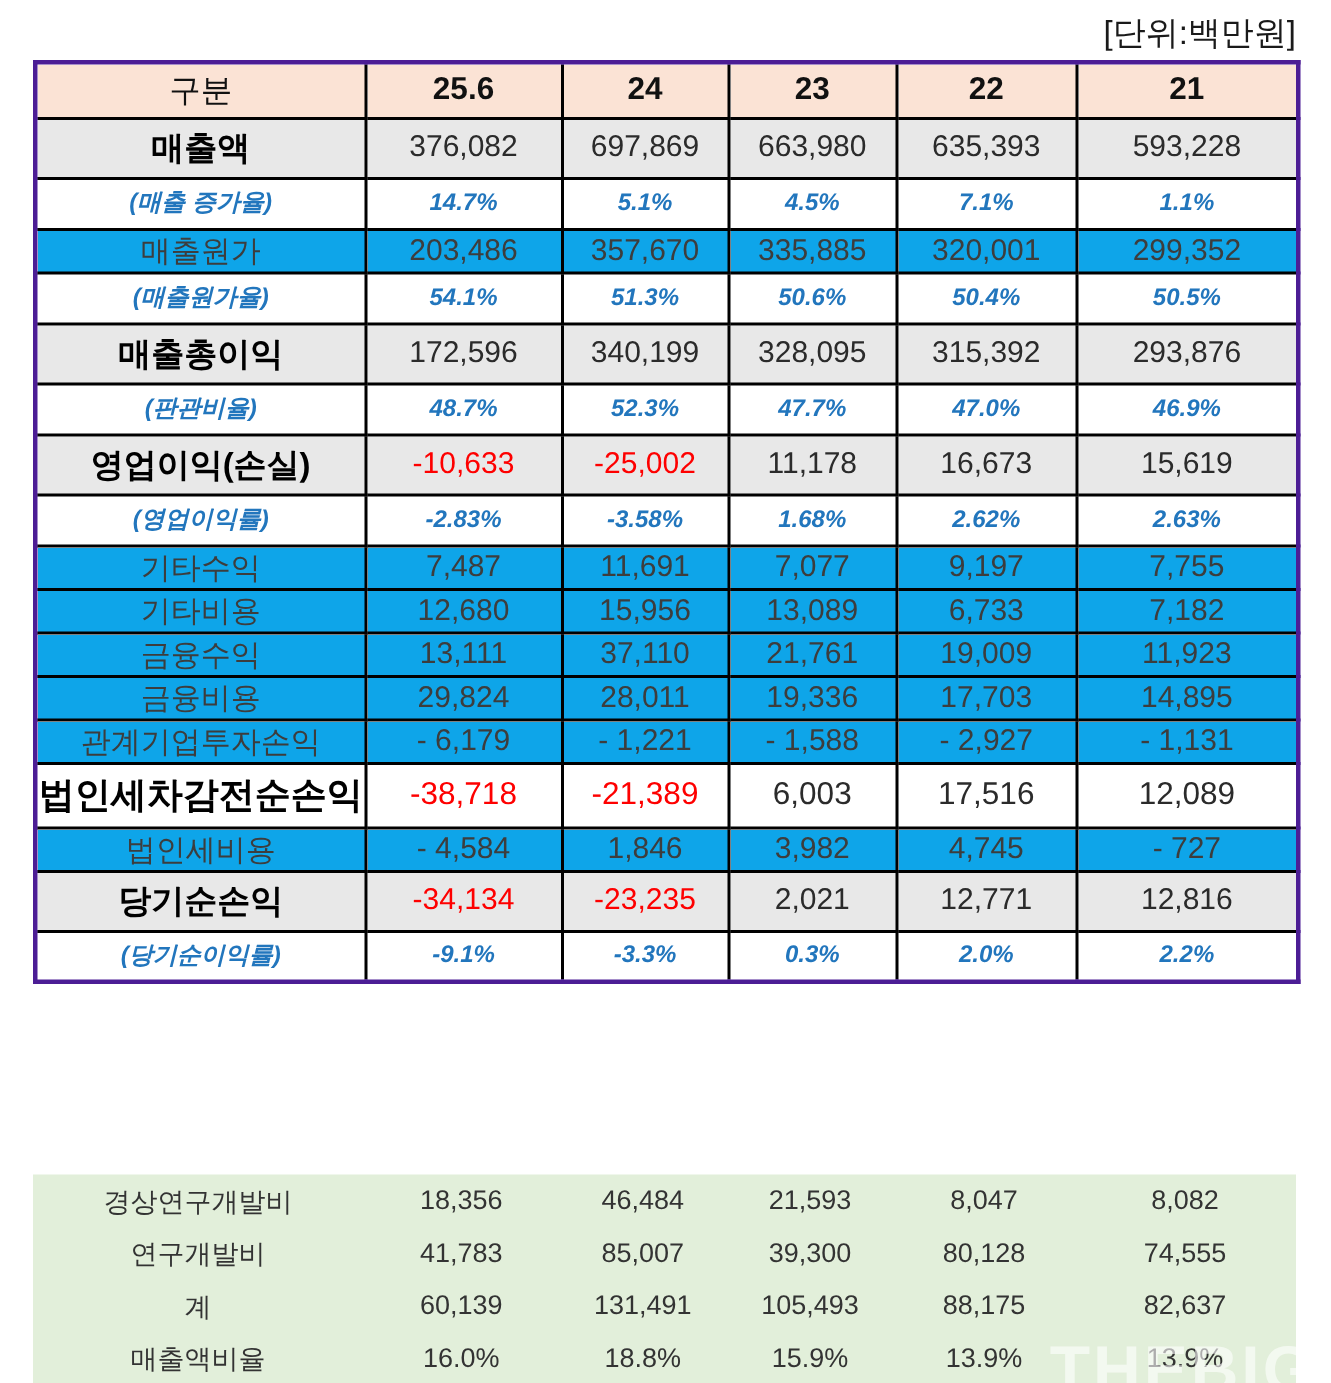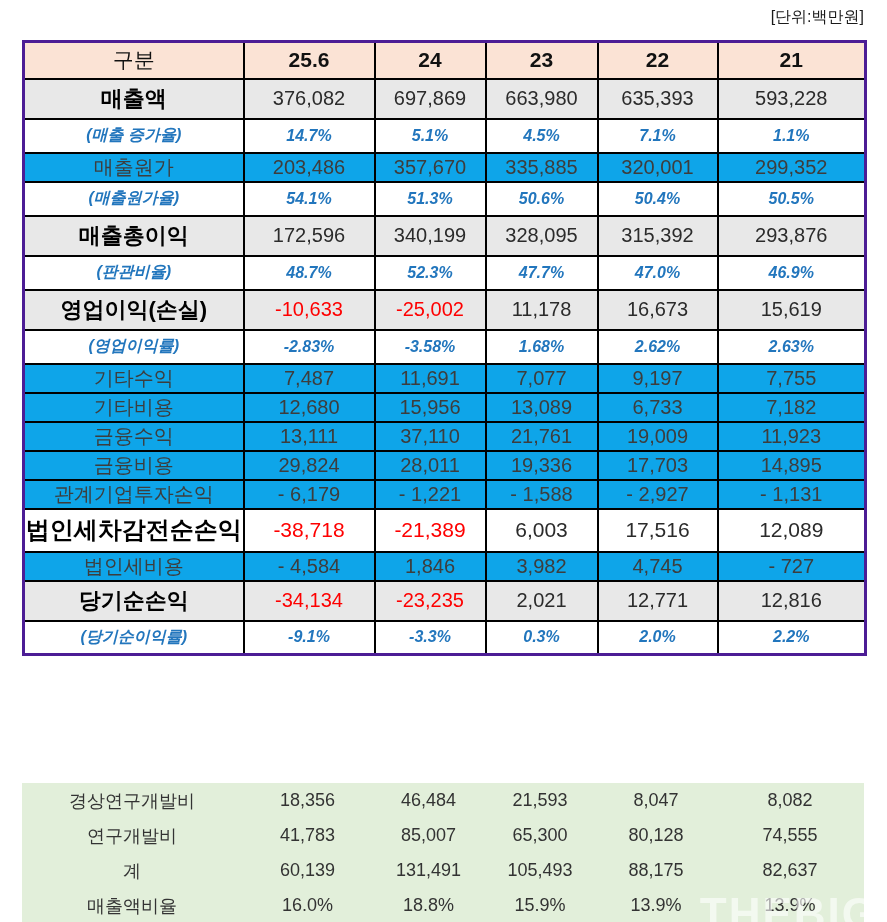--- a/index.html
+++ b/index.html
@@ -3,21 +3,21 @@
 <meta charset="utf-8">
 <style>
   * { margin:0; padding:0; box-sizing:border-box; }
   html,body { background:#ffffff; }
   body { font-family:"Liberation Sans","DejaVu Sans",sans-serif; }
   .page {
     position:relative; width:887px; height:922px; background:#ffffff; overflow:hidden;
   }
   .unit-label {
     position:absolute; top:7px; right:23px;
-    font-size:16px; color:#1a1a1a; letter-spacing:0px;
+    font-size:22px; color:#1a1a1a; letter-spacing:0px;
   }
   table.fin-table {
     position:absolute; left:22px; top:40px; width:842px;
     border-collapse:collapse; table-layout:fixed;
     border:3px solid #4c1d95;
   }
   table.fin-table td {
     border:2px solid #000; text-align:center; vertical-align:middle;
     font-size:20px; color:#3d3d3d; overflow:hidden; white-space:nowrap;
   }
@@ -233,21 +233,21 @@
             <td>18,356</td>
             <td>46,484</td>
             <td>21,593</td>
             <td>8,047</td>
             <td>8,082</td>
           </tr>
           <tr>
             <td>연구개발비</td>
             <td>41,783</td>
             <td>85,007</td>
-            <td>65,300</td>
+            <td>39,300</td>
             <td>80,128</td>
             <td>74,555</td>
           </tr>
           <tr>
             <td>계</td>
             <td>60,139</td>
             <td>131,491</td>
             <td>105,493</td>
             <td>88,175</td>
             <td>82,637</td>

